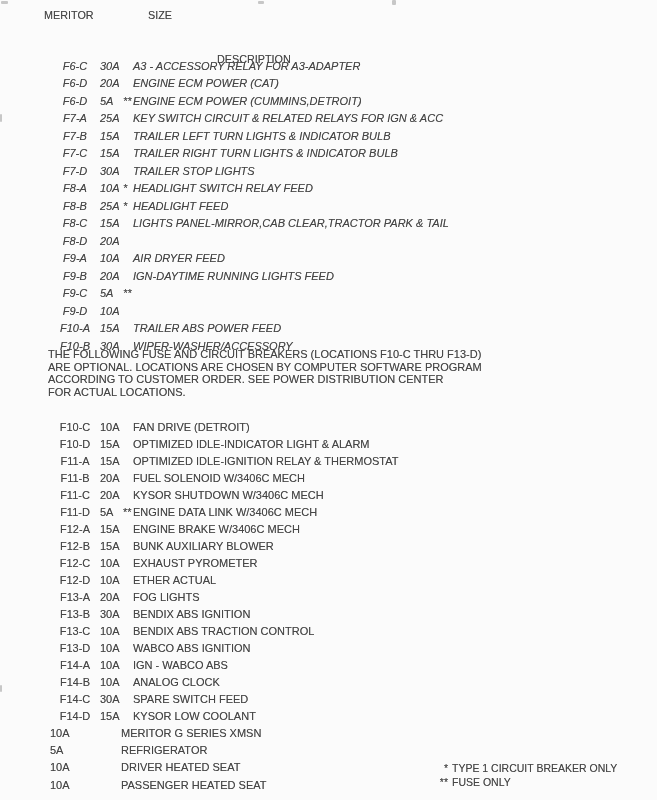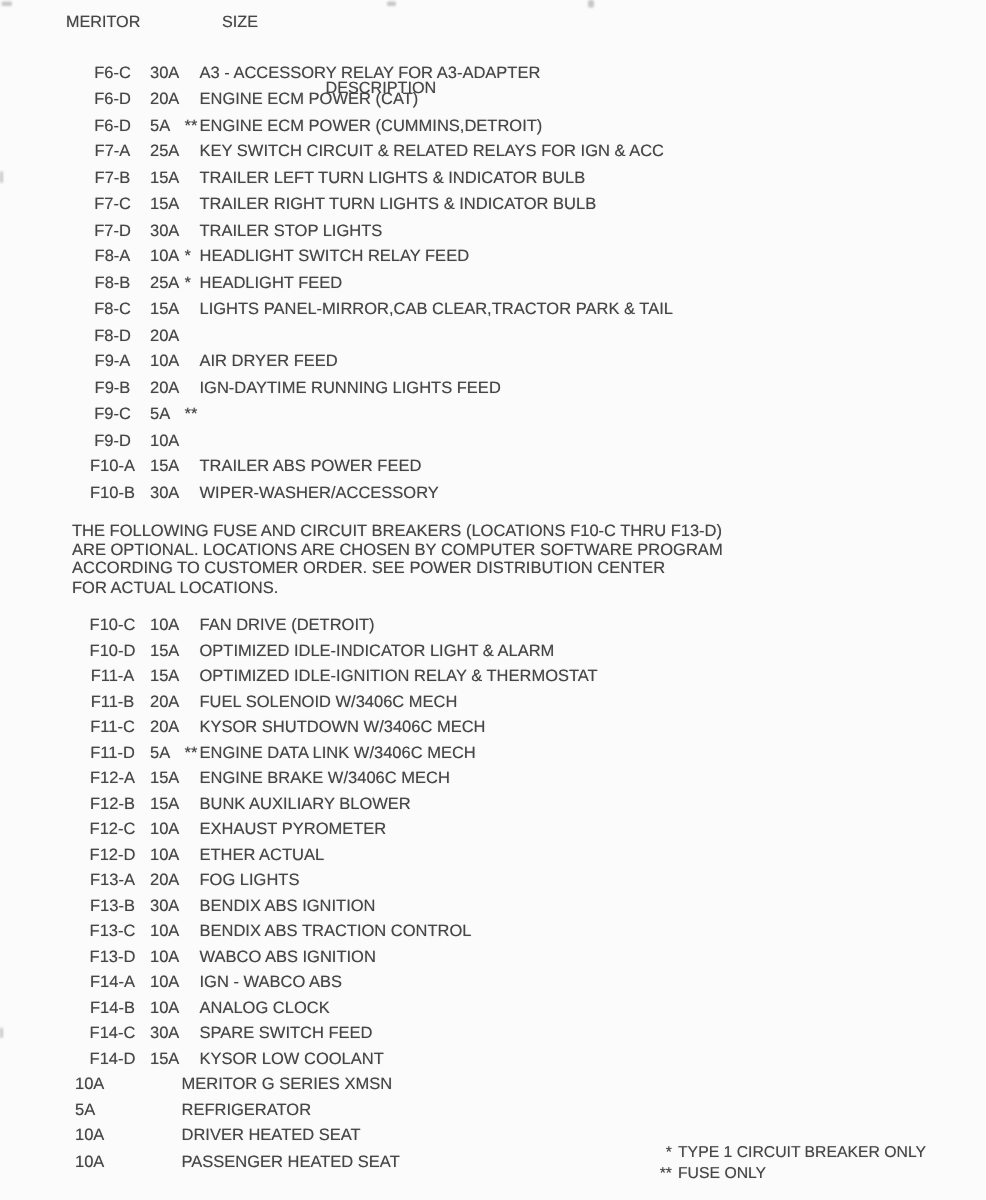--- a/index.html
+++ b/index.html
@@ -11,22 +11,22 @@
     font-size:11px;
     text-shadow:0 0 .5px rgba(70,70,70,.55);
   }
   
   #col-headers span{position:absolute;top:9px;white-space:nowrap;font-size:10.8px;}
   #hdr-location{left:44px;}
   #hdr-size{left:148px;}
   #hdr-description{left:217px;margin-top:44px;}
 
   
-  #table1{position:absolute;top:40px;left:0;right:0;}
-  #table2{position:absolute;top:408px;left:0;right:0;}
+  #table1{position:absolute;top:57px;left:0;right:0;font-style:italic;}
+  #table2{position:absolute;top:418px;left:0;right:0;}
   .frow{display:flex;align-items:center;}
   #table1 .frow{height:17.5px;}
   #table2 .frow{height:17.05px;}
   .loc{width:50px;margin-left:50px;text-align:center;white-space:nowrap;}
   .size{width:23px;text-align:left;white-space:nowrap;}
   .mark{width:10px;white-space:nowrap;}
   .size.sub{width:62px;margin-left:50px;}
   .mark.sub{width:9px;}
   .desc{white-space:nowrap;}
 

